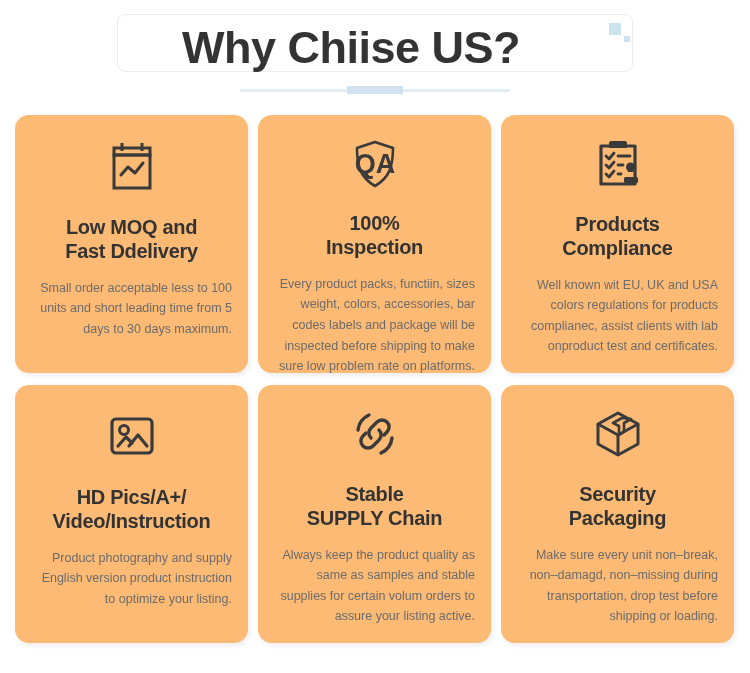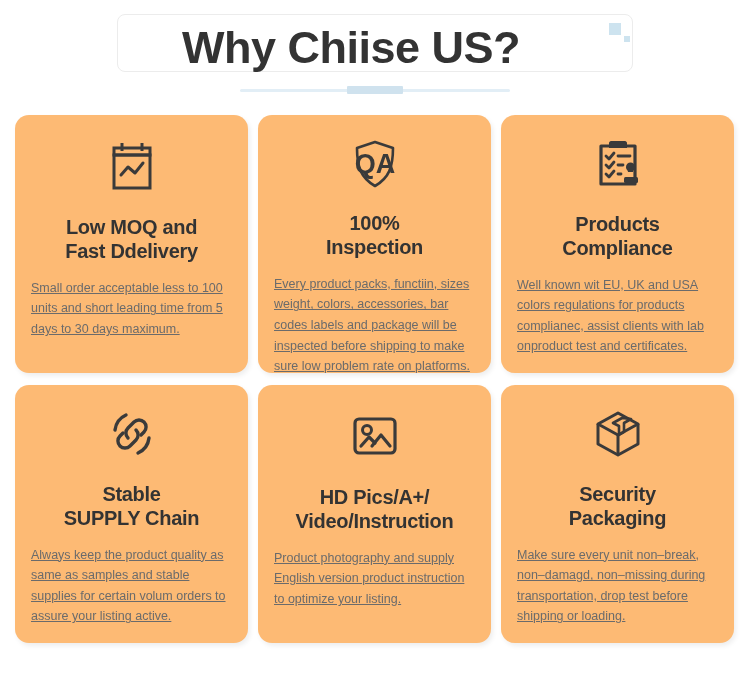--- a/index.html
+++ b/index.html
@@ -115,25 +115,24 @@
     color: #333333;
     text-align: center;
     line-height: 1.22;
     letter-spacing: -0.3px;
     margin: 12px 0 14px 0;
     white-space: pre-line;
   }
   .card-body {
     font-size: 12.5px;
     color: #6b6b6b;
-    text-align: left;
+    text-align: right;
     line-height: 1.65;
     margin: 0;
     max-width: 205px;
-    text-decoration: underline;
   }
 </style>
 </head>
 <body>
 
 <div class="header-wrap">
   <div class="header-frame"></div>
   <div class="deco-square-lg"></div>
   <div class="deco-square-sm"></div>
   <div class="page-title">Why Chiise US?</div>
@@ -185,48 +184,48 @@
         <rect x="31" y="40" width="14" height="6" rx="1.5" fill="#3a3a3a"></rect>
       </svg>
     </div>
     <div class="card-title">Products
 Compliance</div>
     <p class="card-body">Well known wit EU, UK and USA colors regulations for products complianec, assist clients with lab onproduct test and certificates.</p>
   </div>
 
   <div class="card">
     <div class="card-icon">
+      <svg width="50" height="46" viewBox="0 0 50 46" fill="none">
+        <rect x="5" y="6" width="40" height="34" rx="4" stroke="#3a3a3a" stroke-width="3.2" fill="none"></rect>
+        <circle cx="17" cy="17" r="4.5" stroke="#3a3a3a" stroke-width="3" fill="none"></circle>
+        <polyline points="11,33 19,24 25,30" stroke="#3a3a3a" stroke-width="3.2" fill="none" stroke-linecap="round" stroke-linejoin="round"></polyline>
+        <polyline points="22,33 31,22 40,33" stroke="#3a3a3a" stroke-width="3.2" fill="none" stroke-linecap="round" stroke-linejoin="round"></polyline>
+      </svg>
+    </div>
+    <div class="card-title">HD Pics/A+/
+Video/Instruction</div>
+    <p class="card-body">Product photography and supply English version product instruction to optimize your listing.</p>
+  </div>
+
+  <div class="card">
+    <div class="card-icon">
       <svg width="52" height="52" viewBox="0 0 52 52" fill="none">
         <path d="M20 7 A19 19 0 0 0 9 22" stroke="#3a3a3a" stroke-width="3.4" fill="none" stroke-linecap="round"></path>
         <path d="M32 45 A19 19 0 0 0 43 30" stroke="#3a3a3a" stroke-width="3.4" fill="none" stroke-linecap="round"></path>
         <path d="M22 30 a7 7 0 0 1 0 -10 l6 -6 a7 7 0 0 1 10 10 l-3 3" stroke="#3a3a3a" stroke-width="3.4" fill="none" stroke-linecap="round"></path>
         <path d="M30 22 a7 7 0 0 1 0 10 l-6 6 a7 7 0 0 1 -10 -10 l3 -3" stroke="#3a3a3a" stroke-width="3.4" fill="none" stroke-linecap="round"></path>
       </svg>
     </div>
     <div class="card-title">Stable
 SUPPLY Chain</div>
     <p class="card-body">Always keep the product quality as same as samples and stable supplies for certain volum orders to assure your listing active.</p>
   </div>
 
   <div class="card">
     <div class="card-icon">
-      <svg width="50" height="46" viewBox="0 0 50 46" fill="none">
-        <rect x="5" y="6" width="40" height="34" rx="4" stroke="#3a3a3a" stroke-width="3.2" fill="none"></rect>
-        <circle cx="17" cy="17" r="4.5" stroke="#3a3a3a" stroke-width="3" fill="none"></circle>
-        <polyline points="11,33 19,24 25,30" stroke="#3a3a3a" stroke-width="3.2" fill="none" stroke-linecap="round" stroke-linejoin="round"></polyline>
-        <polyline points="22,33 31,22 40,33" stroke="#3a3a3a" stroke-width="3.2" fill="none" stroke-linecap="round" stroke-linejoin="round"></polyline>
-      </svg>
-    </div>
-    <div class="card-title">HD Pics/A+/
-Video/Instruction</div>
-    <p class="card-body">Product photography and supply English version product instruction to optimize your listing.</p>
-  </div>
-
-  <div class="card">
-    <div class="card-icon">
       <svg width="52" height="52" viewBox="0 0 52 52" fill="none">
         <polygon points="26,5 46,16 26,27 6,16" stroke="#3a3a3a" stroke-width="3" fill="none" stroke-linejoin="round"></polygon>
         <polyline points="6,16 6,36 26,47 46,36 46,16" stroke="#3a3a3a" stroke-width="3" fill="none" stroke-linejoin="round"></polyline>
         <line x1="26" y1="27" x2="26" y2="47" stroke="#3a3a3a" stroke-width="3" stroke-linejoin="round"></line>
         <path d="M30 10 l-9 5 l6 3 l0 9 l5 -3 l0 -9 l7 -4 Z" stroke="#3a3a3a" stroke-width="2.6" fill="none" stroke-linejoin="round"></path>
       </svg>
     </div>
     <div class="card-title">Security
 Packaging</div>
     <p class="card-body">Make sure every unit non–break, non–damagd,  non–missing during transportation, drop test before shipping or loading.</p>

